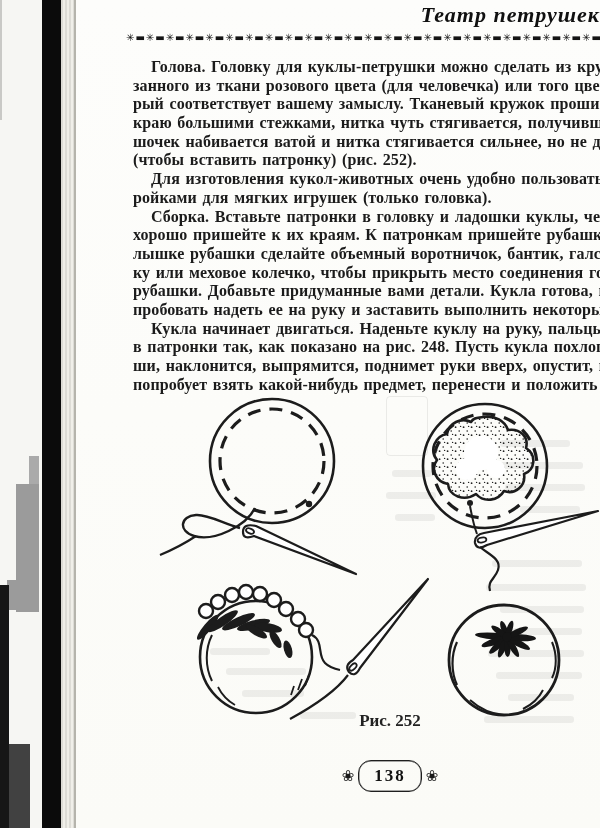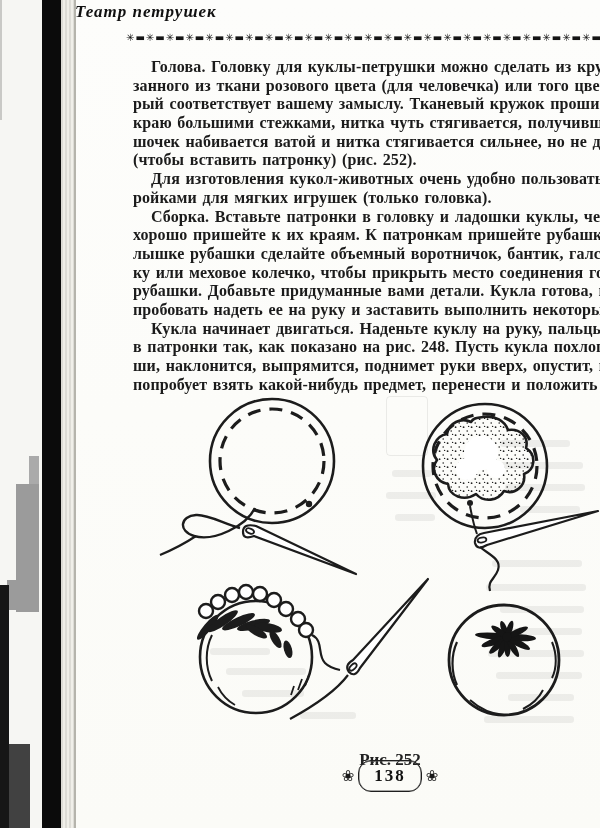--- a/index.html
+++ b/index.html
@@ -14,43 +14,43 @@
   .scan-gray-c{position:absolute;left:7px;top:580px;width:12px;height:30px;background:#9b9b9b;}
   .scan-black-col{position:absolute;left:0;top:585px;width:9px;height:243px;background:#161616;}
   .scan-dark-bottom{position:absolute;left:9px;top:744px;width:21px;height:84px;background:#414141;}
   .scan-topline{position:absolute;left:0;top:0;width:2px;height:120px;background:#c9c9c6;}
   .scan-bar{position:absolute;left:42px;top:0;width:19px;height:828px;background:#0b0b0b;}
   .scan-edge{position:absolute;left:61px;top:0;width:13px;height:828px;
              background:repeating-linear-gradient(90deg,#dddcd6 0 2px,#f0efe9 2px 4px);
              border-right:2px solid #b5b4ac;}
 
   
-  .title{position:absolute;left:75px;top:2px;width:525px;text-align:left;
-         font-style:italic;font-weight:bold;font-size:17px;letter-spacing:1px;color:#101010;}
+  .title{position:absolute;left:75px;top:2px;width:525px;text-align:right;
+         font-style:italic;font-weight:bold;font-size:22px;letter-spacing:1px;color:#101010;}
   .divider{position:absolute;left:126px;top:30px;width:474px;height:16px;overflow:hidden;
            white-space:nowrap;font-family:"DejaVu Sans",sans-serif;font-size:10px;
            letter-spacing:1px;color:#141414;line-height:16px;}
 
   
   .bodytext{position:absolute;left:133px;top:58px;width:470px;}
   .tline{height:18.7px;line-height:18.7px;font-size:16px;font-weight:bold;
          white-space:nowrap;letter-spacing:0.1px;word-spacing:1.5px;color:#1b1b1b;}
   .tline.indent{padding-left:18px;}
 
   
   .fig{position:absolute;}
   .fig svg{display:block;}
   .ink{stroke:#1c1c1c;fill:none;}
   .ghost-frame{position:absolute;left:386px;top:396px;width:40px;height:58px;
                border:1px solid rgba(0,0,0,0.07);border-radius:4px;}
   .smudge{position:absolute;height:7px;border-radius:3px;background:rgba(110,110,110,0.10);
           filter:blur(0.7px);}
 
   
-  .caption{position:absolute;left:300px;top:750px;width:180px;text-align:center;
+  .caption{position:absolute;left:300px;top:711px;width:180px;text-align:center;
            font-size:17px;font-weight:bold;color:#222;}
   .badge{position:absolute;left:325px;top:760px;width:130px;height:32px;
          display:flex;align-items:center;justify-content:center;gap:4px;}
   .badge .orn{font-family:"DejaVu Sans",sans-serif;font-size:15px;color:#1a1a1a;line-height:1;}
   .badge .frame{border:1.6px solid #1f1f1f;border-radius:13px;padding:5px 15px;
                 box-shadow:inset 0 0 0 0.5px #555;}
   .badge .num{font-size:17px;font-weight:bold;letter-spacing:2px;color:#111;}
 </style>
 </head>
 <body>

